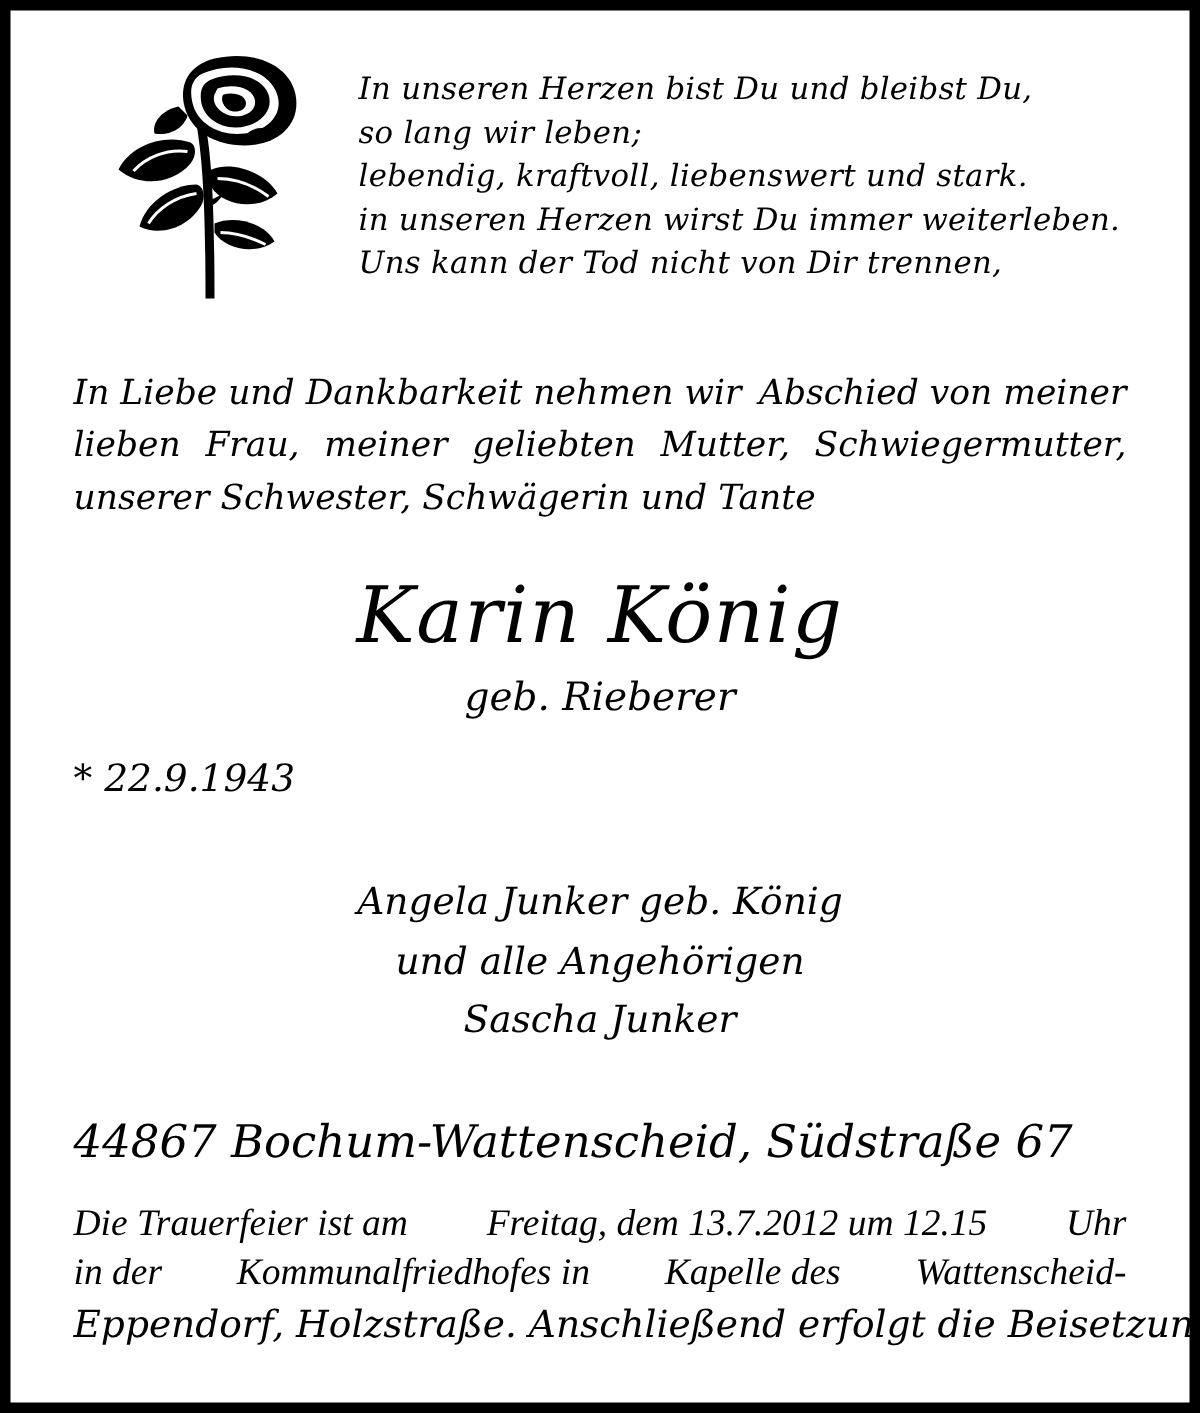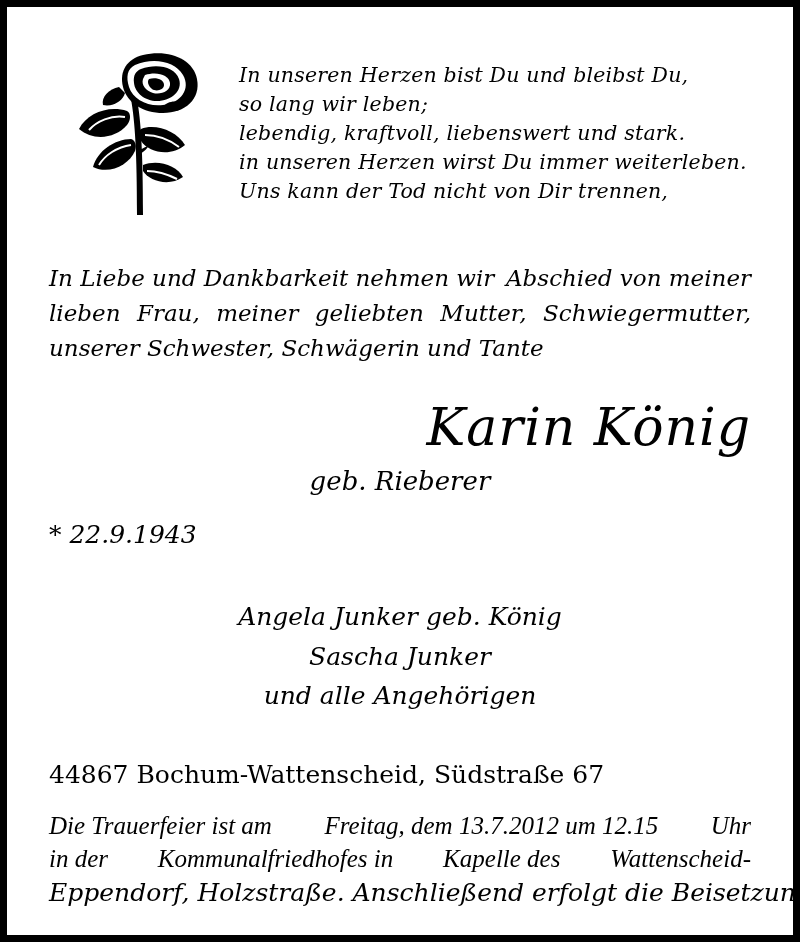--- a/index.html
+++ b/index.html
@@ -22,21 +22,21 @@
     border: 7px solid #000000;
     background: #ffffff;
     padding: 0;
   }
   .inner {
     position: absolute;
     left: 0;
     top: 0;
     right: 0;
     bottom: 0;
-    padding: 38px 42px 26px 42px;
+    padding: 22px 42px 26px 42px;
     box-sizing: border-box;
   }
 
   
   .top-block {
     display: flex;
     align-items: flex-start;
     gap: 30px;
   }
   .rose {
@@ -74,21 +74,21 @@
     white-space: nowrap;
   }
   .intro .ln.j {
     display: flex;
     justify-content: space-between;
   }
   .intro .ln.j span { white-space: pre; }
 
   
   .name {
-    text-align: right;
+    text-align: center;
     font-style: italic;
     font-size: 52px;
     line-height: 1.05;
     margin-top: 34px;
     letter-spacing: 1px;
   }
   .maiden {
     text-align: center;
     font-style: italic;
     font-size: 26px;
@@ -113,21 +113,22 @@
     text-align: center;
     font-style: italic;
     font-size: 25px;
     line-height: 1.58;
   }
   .survivors .s { white-space: nowrap; }
 
   
   .address {
     margin-top: 44px;
-    font-size: 25px;
+    font-style: italic;
+    font-size: 30px;
     white-space: nowrap;
   }
   .service {
     margin-top: 20px;
     font-style: italic;
     font-size: 25px;
     line-height: 1.34;
     text-align: justify;
     text-align-last: left;
   }
@@ -209,22 +210,22 @@
 
     <div class="name">Karin König</div>
     <div class="maiden">geb. Rieberer</div>
 
     <div class="dates">
       <div class="d">* 22.9.1943</div>
     </div>
 
     <div class="survivors">
       <div class="s">Angela Junker geb. König</div>
+      <div class="s">und alle Angehörigen</div>
       <div class="s">Sascha Junker</div>
-      <div class="s">und alle Angehörigen</div>
     </div>
 
     <div class="address">44867 Bochum-Wattenscheid, Südstraße 67</div>
 
     <div class="service">
       <div class="ln j">
         <span>Die Trauerfeier ist am</span>
         <span>Freitag, dem 13.7.2012 um 12.15</span>
         <span>Uhr</span>
       </div>

